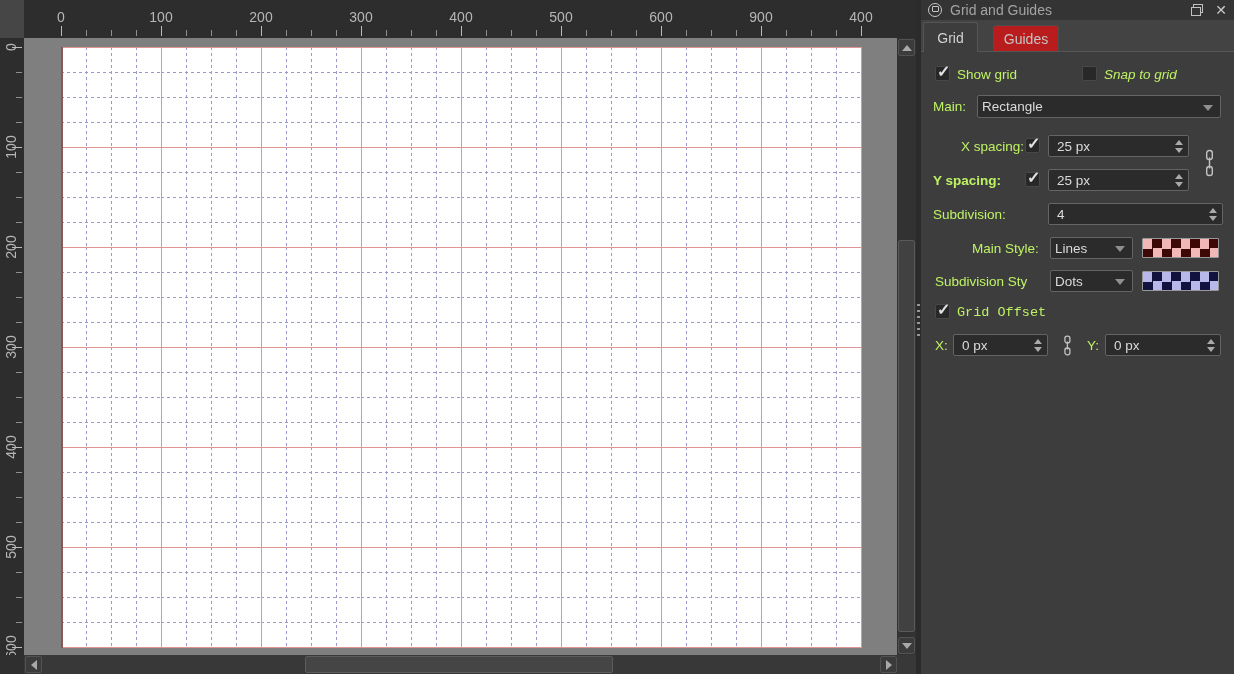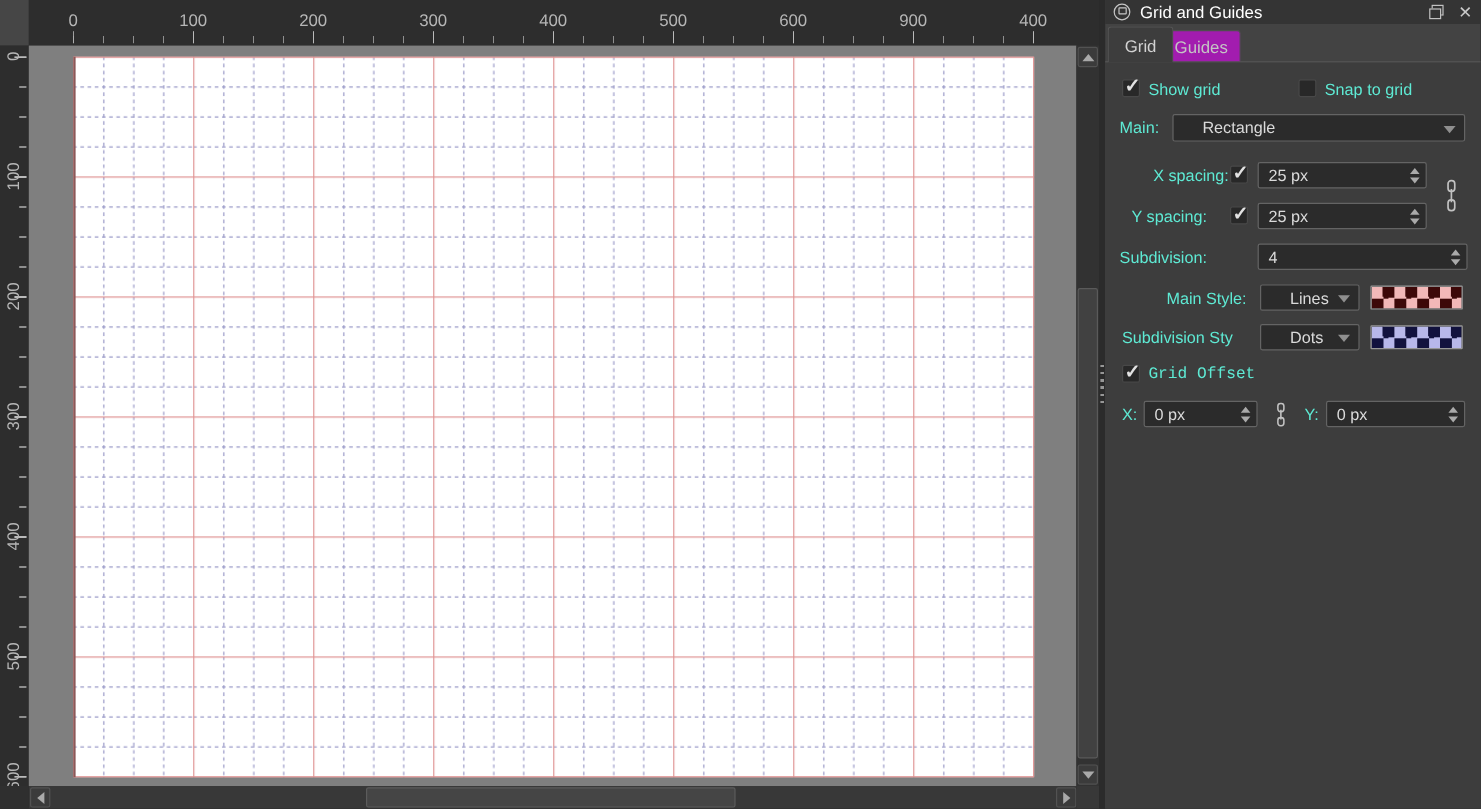--- a/index.html
+++ b/index.html
@@ -46,39 +46,39 @@
   .vthumb { position:absolute; left:1px; width:17px; top:202px; height:392px; background:#414141; border:1px solid #5a5a5a; border-radius:2px; }
   .hthumb { position:absolute; top:1px; height:17px; left:281px; width:308px; background:#454545; border:1px solid #5c5c5c; border-radius:2px; }
   .corner-bl { position:absolute; left:0; top:655px; width:24px; height:19px; background:#2f2f2f; }
   .corner-br { position:absolute; left:897px; top:655px; width:19px; height:19px; background:#383838; }
   .splitter { position:absolute; left:916px; top:0; width:5px; height:674px; background:#2b2b2b; }
   .splitter::after { content:""; position:absolute; left:1px; top:304px; width:3px; height:34px;
     background:repeating-linear-gradient(180deg,#969696 0 2px,transparent 2px 6px); }
   
   .docker { position:absolute; left:921px; top:0; width:313px; height:674px; background:#434343; color:#cccccc; }
   .titlebar { position:absolute; left:0; top:0; right:0; height:20px; background:#343434; display:flex; align-items:center; padding:0 7px; }
-  .titlebar .title { font-size:14px; color:#ffffff; margin-left:8px; flex:1; }
+  .titlebar .title { font-size:14px; color:#a3a3a3; margin-left:8px; flex:1; }
   .lock-icon { width:14px; height:14px; border:1.6px solid #c6c6c6; border-radius:50%; position:relative; flex:none; }
   .lock-icon::after { content:""; position:absolute; left:2.5px; top:2px; width:5px; height:4px; border:1.4px solid #c6c6c6; border-radius:1px; }
   .float-icon { width:12px; height:12px; position:relative; flex:none; margin-right:12px; }
   .float-icon::before { content:""; position:absolute; right:0; top:0; width:8px; height:7px; border:1.4px solid #c2c2c2; }
   .float-icon::after { content:""; position:absolute; left:0; bottom:0; width:8px; height:7px; border:1.4px solid #c2c2c2; background:#343434; }
   .close-icon { font-size:14px; line-height:1; color:#c8c8c8; flex:none; }
   .pane { position:absolute; left:0; top:51px; right:0; bottom:0; background:#3d3d3d; border-top:1px solid #565656; }
   .tab { position:absolute; font-size:14px; color:#d2d2d2; display:flex; align-items:center; justify-content:center;
     border:1px solid #555; border-bottom:none; border-radius:3px 3px 0 0; }
   .tab.active { left:2px; top:22px; width:55px; height:30px; background:#3d3d3d; z-index:2; }
-  .tab.inactive { left:47px; top:25px; width:66px; height:26px; background:#a21caf; border-color:#4e4e4e; color:#c4c4c4; z-index:0; }
-  .lbl { position:absolute; font-size:13.5px; color:#5eead4; white-space:nowrap; }
+  .tab.inactive { left:72px; top:25px; width:66px; height:26px; background:#b91c1c; border-color:#4e4e4e; color:#c4c4c4; z-index:0; }
+  .lbl { position:absolute; font-size:13.5px; color:#bef264; white-space:nowrap; }
   .val-text { font-size:13.5px; color:#dadada; }
   .cb { position:absolute; width:15px; height:15px; background:#282828; border:1px solid #484848; border-radius:2px; }
   .cb .check { display:none; position:absolute; left:1px; top:-5px; color:#e2e2e2; font-size:16px; font-weight:bold; }
   .cb.checked .check { display:block; }
   .combo { position:absolute; background:#2b2b2b; border:1px solid #646464; border-radius:2px;
-    display:flex; align-items:center; padding:0 22px 0 24px; }
+    display:flex; align-items:center; padding:0 22px 0 4px; }
   .combo .arrow { position:absolute; right:7px; top:50%; margin-top:-2px; width:0; height:0;
     border-left:5px solid transparent; border-right:5px solid transparent; border-top:6px solid #8f8f8f; }
   .spin { position:absolute; background:#2b2b2b; border:1px solid #646464; border-radius:2px;
     display:flex; align-items:center; padding:0 20px 0 8px; }
   .spin .arrows { position:absolute; right:5px; top:0; bottom:0; display:flex; flex-direction:column; justify-content:center; gap:3px; }
   .spin .sarr-up { width:0; height:0; border-left:4px solid transparent; border-right:4px solid transparent; border-bottom:5px solid #aaaaaa; }
   .spin .sarr-down { width:0; height:0; border-left:4px solid transparent; border-right:4px solid transparent; border-top:5px solid #aaaaaa; }
   .swatch { position:absolute; height:20px; width:77px; border:1px solid #979797; border-radius:1px; }
   .chain { position:absolute; }
 </style>
@@ -172,41 +172,41 @@
 
     <div class="pane"></div>
     <div class="tab active">Grid</div>
     <div class="tab inactive">Guides</div>
 
     <div class="cb checked" style="left:14px; top:66px;">
         <span class="check">✓</span>
       </div>
     <span class="lbl" style="left:36px; top:67px;">Show grid</span>
     <div class="cb" style="left:161px; top:66px;"></div>
-    <span class="lbl" style="left:183px; top:67px;">Snap to grid</span>
+    <span class="lbl" style="left:183px; top:67px;font-style:italic;">Snap to grid</span>
 
     <span class="lbl" style="left:12px; top:99px;">Main:</span>
     <div class="combo" style="left:56px; top:95px; width:244px; height:23px;">
       <span class="val-text">Rectangle</span>
       <span class="arrow"></span>
     </div>
 
     <span class="lbl" style="left:24px; top:139px;margin-left:16px;">X spacing:</span>
     <div class="cb checked" style="left:104px; top:138px;">
         <span class="check">✓</span>
       </div>
     <div class="spin" style="left:127px; top:135px; width:141px; height:22px;">
       <span class="val-text">25 px</span>
       <span class="arrows">
           <span class="sarr-up"></span>
           <span class="sarr-down"></span>
         </span>
     </div>
 
-    <span class="lbl" style="left:22px; top:173px;">Y spacing:</span>
+    <span class="lbl" style="left:12px; top:173px;font-weight:bold;">Y spacing:</span>
     <div class="cb checked" style="left:104px; top:172px;">
         <span class="check">✓</span>
       </div>
     <div class="spin" style="left:127px; top:169px; width:141px; height:22px;">
       <span class="val-text">25 px</span>
       <span class="arrows">
           <span class="sarr-up"></span>
           <span class="sarr-down"></span>
         </span>
     </div>

